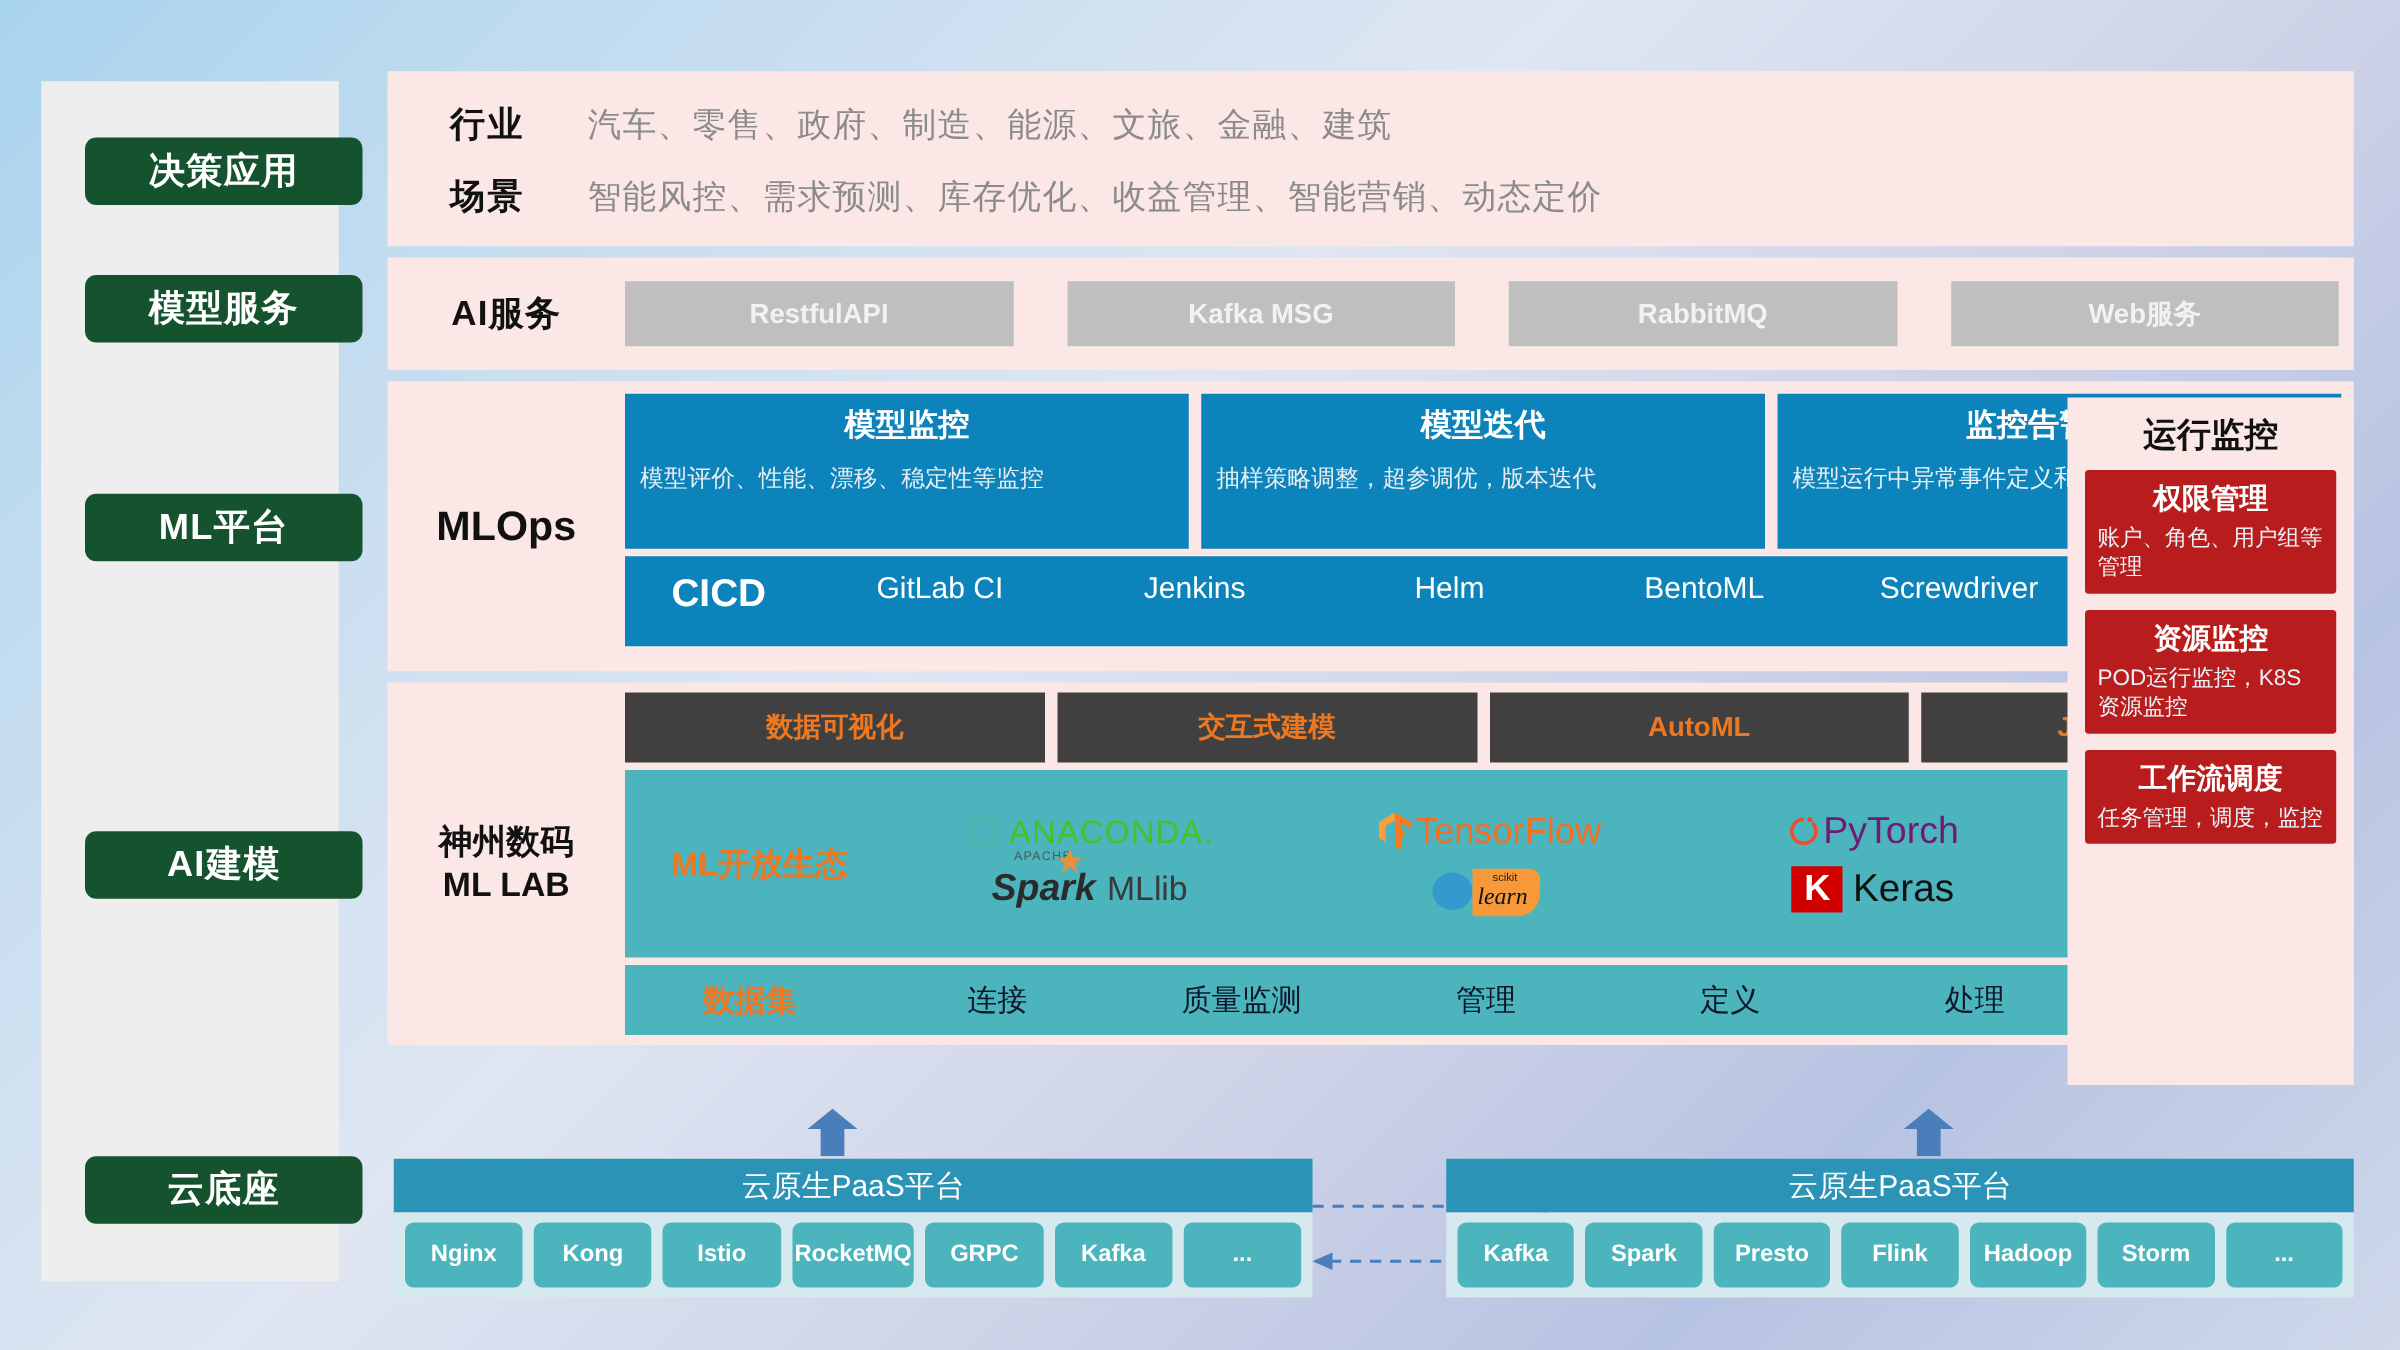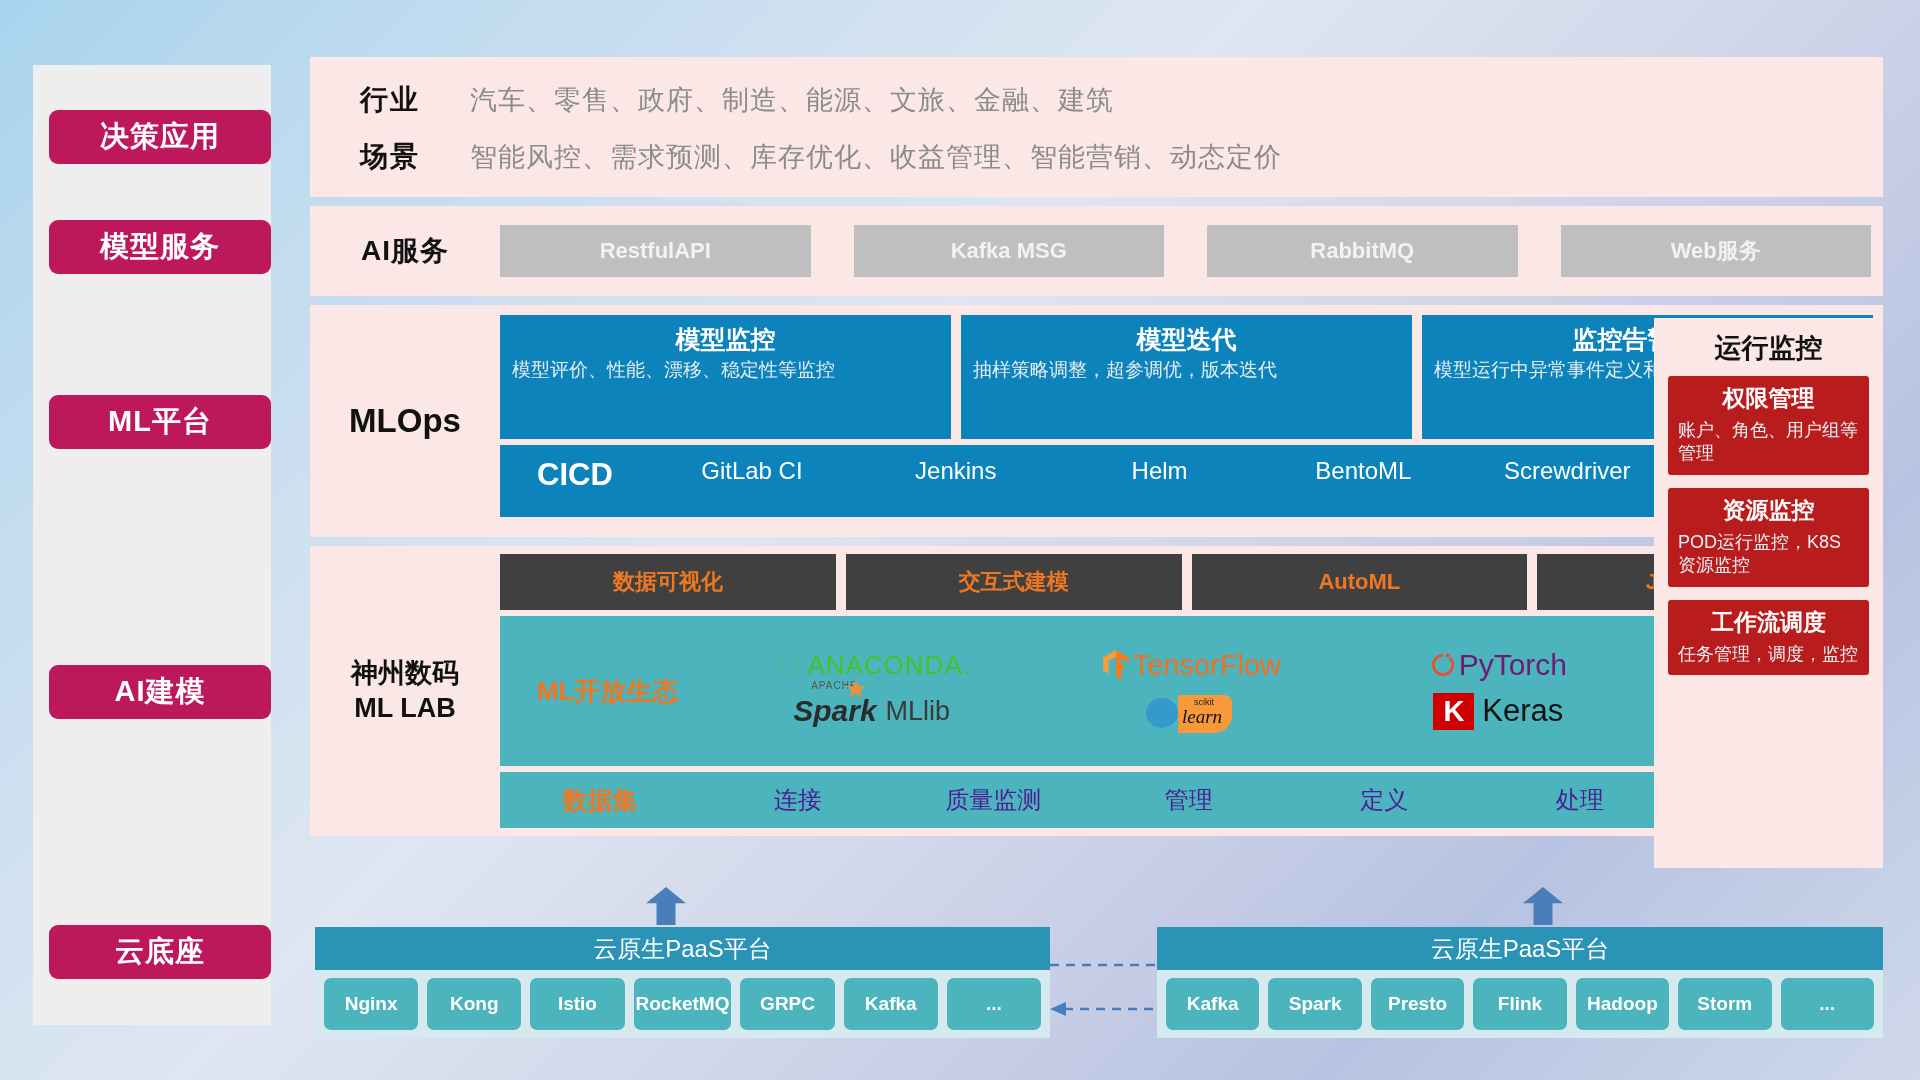--- a/index.html
+++ b/index.html
@@ -13,22 +13,22 @@
     position: relative;
   }
 
   
   #left-rail {
     position: absolute; left: 33px; top: 65px;
     width: 238px; height: 960px;
     background: #eeeeee;
   }
   .rail-chip {
-    position: absolute; left: 16px; width: 222px; height: 54px;
-    background: #be185d; border-radius: 9px;
+    position: absolute; left: 35px; width: 222px; height: 54px;
+    background: #14532d; border-radius: 9px;
     color: #ffffff; font-weight: bold; font-size: 29px;
     display: flex; align-items: center; justify-content: center;
     letter-spacing: 1px;
   }
 
   
   #main { position: absolute; left: 310px; top: 57px; width: 1573px; }
 
   .band {
     background: #fbe8e6;
@@ -62,21 +62,21 @@
   #band-mlops { display: flex; height: 232px; }
   #band-mlops .side-label {
     width: 190px; display:flex; align-items:center; justify-content:center;
     font-size: 33px; font-weight: bold; color:#111;
   }
   .mlops-right { flex: 1; padding: 10px 10px 8px 0; display:flex; flex-direction:column; gap: 6px;}
   .mlops-cards { display: flex; gap: 10px; height: 124px; }
   .mlops-card {
     flex: 1; background: #0d83bb; color: #fff; padding: 8px 12px 0 12px;
   }
-  .mlops-card .t { text-align: center; font-size: 25px; font-weight: bold; margin-bottom: 2px; }
+  .mlops-card .t { text-align: center; font-size: 25px; font-weight: bold; margin-bottom: 16px; }
   .mlops-card .d { font-size: 19px; color: #e6eef2; line-height: 1.25; }
   .cicd-bar {
     background: #0d83bb; height: 72px; display:flex; align-items:flex-start;
     padding-top: 12px; color:#fff; overflow:hidden;
   }
   .cicd-bar .cicd-label { width: 150px; text-align:center; font-size: 31px; font-weight: bold; }
   .cicd-bar .ci { flex:1; text-align:center; font-size: 24px; line-height:1.15; }
 
   
   #band-lab { display: flex; height: 290px; }
@@ -92,21 +92,21 @@
   }
   .lab-eco { background:#4cb4bd; height: 150px; display:flex; align-items:center; }
   .lab-eco .eco-label {
     width: 215px; text-align:center; color:#ee7722; font-size: 26px; font-weight:bold;
   }
   .logo-grid { flex:1; display:flex; flex-direction:column; justify-content:center; gap: 4px; }
   .logo-row { display:flex; align-items:center; }
   .logo { display:flex; align-items:center; justify-content:center; }
   .lab-ds { background:#4cb4bd; height: 56px; display:flex; align-items:center; }
   .lab-ds .ds-label { width: 200px; text-align:center; color:#ee7722; font-size:25px; font-weight:bold; }
-  .lab-ds .ds-item { flex:1; text-align:center; color:#4c1d95; font-size:24px; }
+  .lab-ds .ds-item { flex:1; text-align:center; color:#0f172a; font-size:24px; }
 
   
   #right-col {
     position: absolute; left: 1654px; top: 318px; width: 229px; height: 550px;
     background: #fbe8e6;
   }
   #right-col .rc-title {
     text-align:center; font-size: 27px; font-weight: bold; color:#111;
     padding: 12px 0 10px 0;
   }

